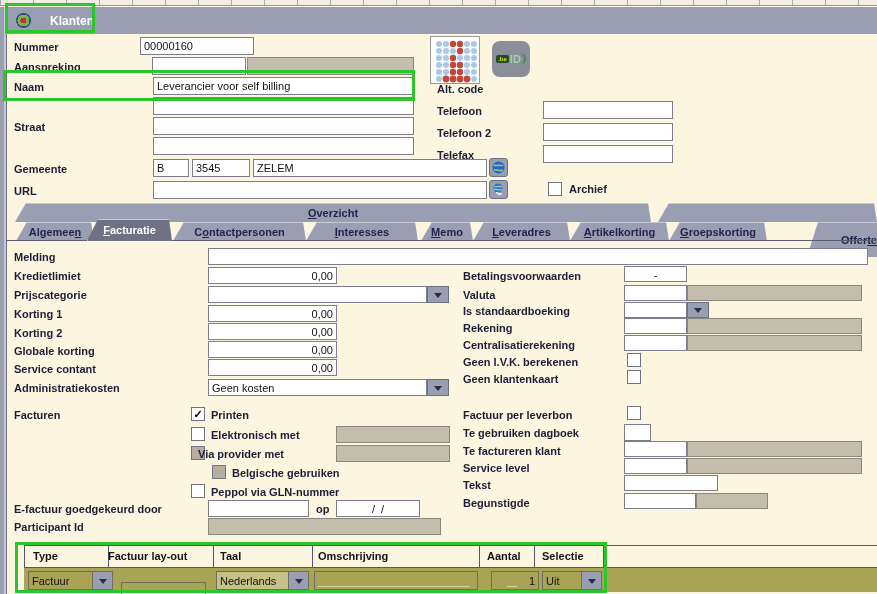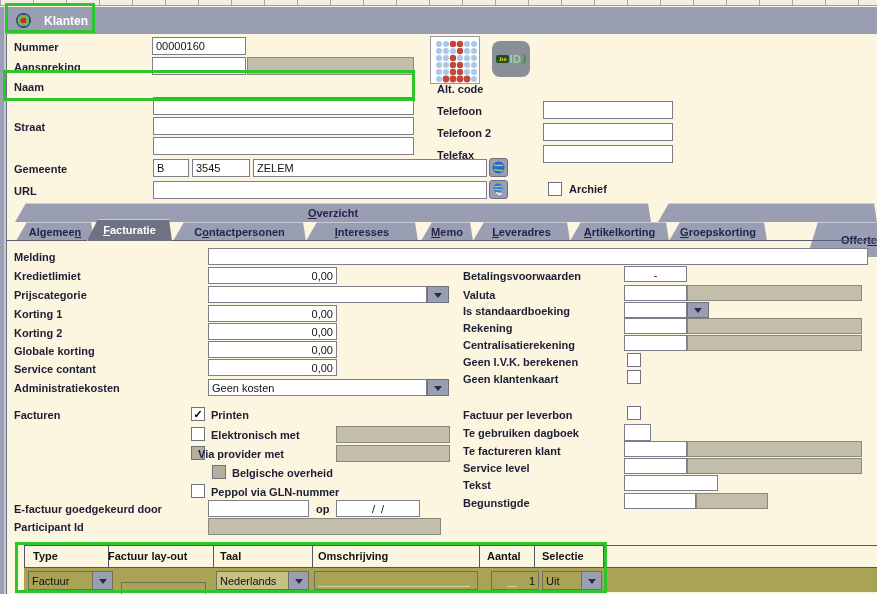--- a/index.html
+++ b/index.html
@@ -10,21 +10,21 @@
   
   .top-strip{left:0;top:0;width:877px;height:6px;background:#f1eee3;
              border-bottom:1px solid #9a9a9a;
              background-image:repeating-linear-gradient(90deg,#a6a6a6 0 1px,transparent 1px 33px);}
   .left-border{left:0;top:7px;width:7px;height:587px;background:#9a9eb2;
                border-right:1px solid #6a6d7e;box-shadow:inset -2px 0 0 #c7cad6;}
   .titlebar{left:5px;top:7px;width:872px;height:27px;background:#9a9eb2;
             display:flex;align-items:center;padding-left:11px;}
   .app-icon{width:15px;height:15px;border-radius:50%;
             background:radial-gradient(circle,#cc2b33 0 3px,#6fb94c 3px 6px,#2e4a7a 6px 8px);}
-  .title-text{color:#fff;font-weight:bold;font-size:12px;margin-left:13px;}
+  .title-text{color:#fff;font-weight:bold;font-size:12px;margin-left:19px;}
 
   
   .gbox{border:3px solid #2cc52c;background:transparent;pointer-events:none;z-index:60;}
 
   
   .lbl{font-size:11px;font-weight:bold;color:#1d1d36;white-space:nowrap;line-height:13px;}
   .fld{background:#fff;border:1px solid #7d7d8d;font-size:11px;color:#111;
        padding:1px 3px;line-height:14px;white-space:pre;overflow:hidden;}
   .fld.gray{background:#c3bdab;border-color:#8a887b;}
   .fld.num{text-align:right;}
@@ -81,27 +81,28 @@
 <div id="screen">
 
   <div class="a top-strip"></div>
   <div class="a left-border"></div>
   <div class="a titlebar">
     <span class="app-icon"></span>
     <span class="title-text">Klanten</span>
   </div>
 
   <span class="a lbl" style="left:14px;top:41px">Nummer</span>
-  <span class="a fld" style="left:152px;top:37px;width:94px;height:18px">00000160</span>
+  <span class="a fld" style="left:140px;top:37px;width:114px;height:18px">00000160</span>
 
   <span class="a lbl" style="left:14px;top:61px">Aanspreking</span>
   <span class="a fld" style="left:152px;top:57px;width:94px;height:18px"></span>
   <span class="a fld gray" style="left:247px;top:57px;width:167px;height:18px"></span>
 
   <span class="a lbl" style="left:14px;top:81px">Naam</span>
+  <span class="a fld" style="left:153px;top:77px;width:261px;height:18px">Leverancier voor self billing</span>
   <span class="a fld" style="left:153px;top:97px;width:261px;height:18px"></span>
 
   <span class="a lbl" style="left:14px;top:121px">Straat</span>
   <span class="a fld" style="left:153px;top:117px;width:261px;height:18px"></span>
   <span class="a fld" style="left:153px;top:137px;width:261px;height:18px"></span>
 
   <span class="a lbl" style="left:14px;top:163px">Gemeente</span>
   <span class="a fld" style="left:153px;top:159px;width:36px;height:18px">B</span>
   <span class="a fld" style="left:192px;top:159px;width:58px;height:18px">3545</span>
   <span class="a fld" style="left:253px;top:159px;width:234px;height:18px">ZELEM</span>
@@ -266,21 +267,21 @@
 
   <span class="a cb" style="left:191px;top:427px;width:14px;height:14px"></span>
   <span class="a lbl" style="left:211px;top:429px">Elektronisch met</span>
   <span class="a fld gray" style="left:336px;top:426px;width:114px;height:17px"></span>
 
   <span class="a cb graybg" style="left:191px;top:446px;width:14px;height:14px"></span>
   <span class="a lbl" style="left:198px;top:448px">Via provider met</span>
   <span class="a fld gray" style="left:336px;top:445px;width:114px;height:17px"></span>
 
   <span class="a cb graybg" style="left:212px;top:465px;width:14px;height:14px"></span>
-  <span class="a lbl" style="left:232px;top:467px">Belgische overheid</span>
+  <span class="a lbl" style="left:232px;top:467px">Belgische gebruiken</span>
 
   <span class="a cb" style="left:191px;top:484px;width:14px;height:14px"></span>
   <span class="a lbl" style="left:211px;top:486px">Peppol via GLN-nummer</span>
 
 
   <span class="a lbl" style="left:14px;top:503px">E-factuur goedgekeurd door</span>
   <span class="a fld" style="left:208px;top:500px;width:101px;height:17px"></span>
   <span class="a lbl" style="left:316px;top:503px">op</span>
   <span class="a fld ctr" style="left:336px;top:500px;width:84px;height:17px">/  /</span>
 

